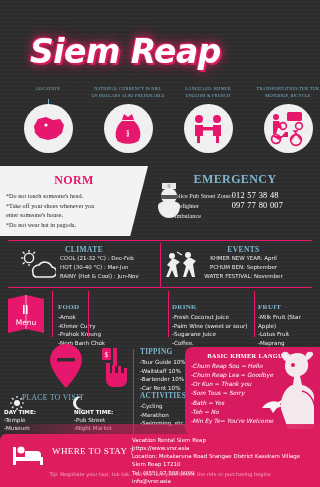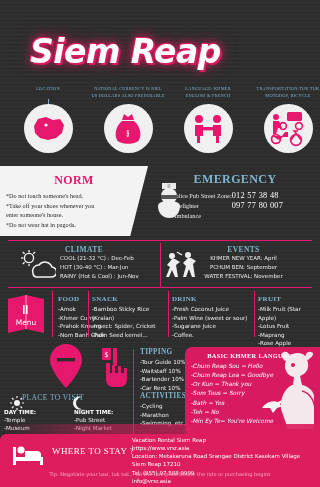--- a/index.html
+++ b/index.html
@@ -95,21 +95,21 @@
   .ce-list { font-family:"DejaVu Sans", sans-serif; font-size:5.5px;
              color:#eaeaea; line-height:1.62; }
   .ce-left .ce-list { padding-left:52px; }
   .ce-right .ce-list { text-align:center; padding-left:14px; }
   .wicon { position:absolute; left:8px; top:8px; }
   .dicon { position:absolute; left:2px; top:6px; }
 
   
   .food { position:absolute; left:0; top:291px; width:320px; height:48px; }
   .menu-tag { position:absolute; left:6px; top:2px; width:40px; height:42px; }
-  .fcol { position:absolute; top:4px; height:46px; }
+  .fcol { position:absolute; top:12px; height:46px; }
   .fcol h4 { font-family:"Liberation Serif", serif; font-size:7px; color:#7fb6cf;
              margin:0 0 2px 0; letter-spacing:.3px; }
   .fcol ul { list-style:none; }
   .fcol li { font-family:"DejaVu Sans", sans-serif; font-size:5.6px;
              color:#efefef; line-height:1.52; }
   .vsep { position:absolute; top:0; width:1px; height:46px; background:#e6176c; }
 
   
   .mid { position:absolute; left:0; top:343px; width:320px; height:96px; }
   .place-title { position:absolute; left:22px; top:50px;
@@ -329,29 +329,20 @@
       <h4>FOOD</h4>
       <ul>
         <li>-Amok</li>
         <li>-Khmer Curry</li>
         <li>-Prahok Kreung</li>
         <li>-Nom Banh Chok</li>
       </ul>
     </div>
 
     <div class="vsep" style="left:88px;"></div>
-    <div class="fcol" style="left:92px; width:78px;">
-      <h4>SNACK</h4>
-      <ul>
-        <li>-Bamboo Sticky Rice</li>
-        <li>(Kralan)</li>
-        <li>-Insect: Spider, Cricket</li>
-        <li>-Palm Seed kernel...</li>
-      </ul>
-    </div>
 
     <div class="vsep" style="left:168px;"></div>
     <div class="fcol" style="left:172px; width:86px;">
       <h4>DRINK</h4>
       <ul>
         <li>-Fresh Coconut Juice</li>
         <li>-Palm Wine (sweet or sour)</li>
         <li>-Sugarane Juice</li>
         <li>-Coffee.</li>
       </ul>

